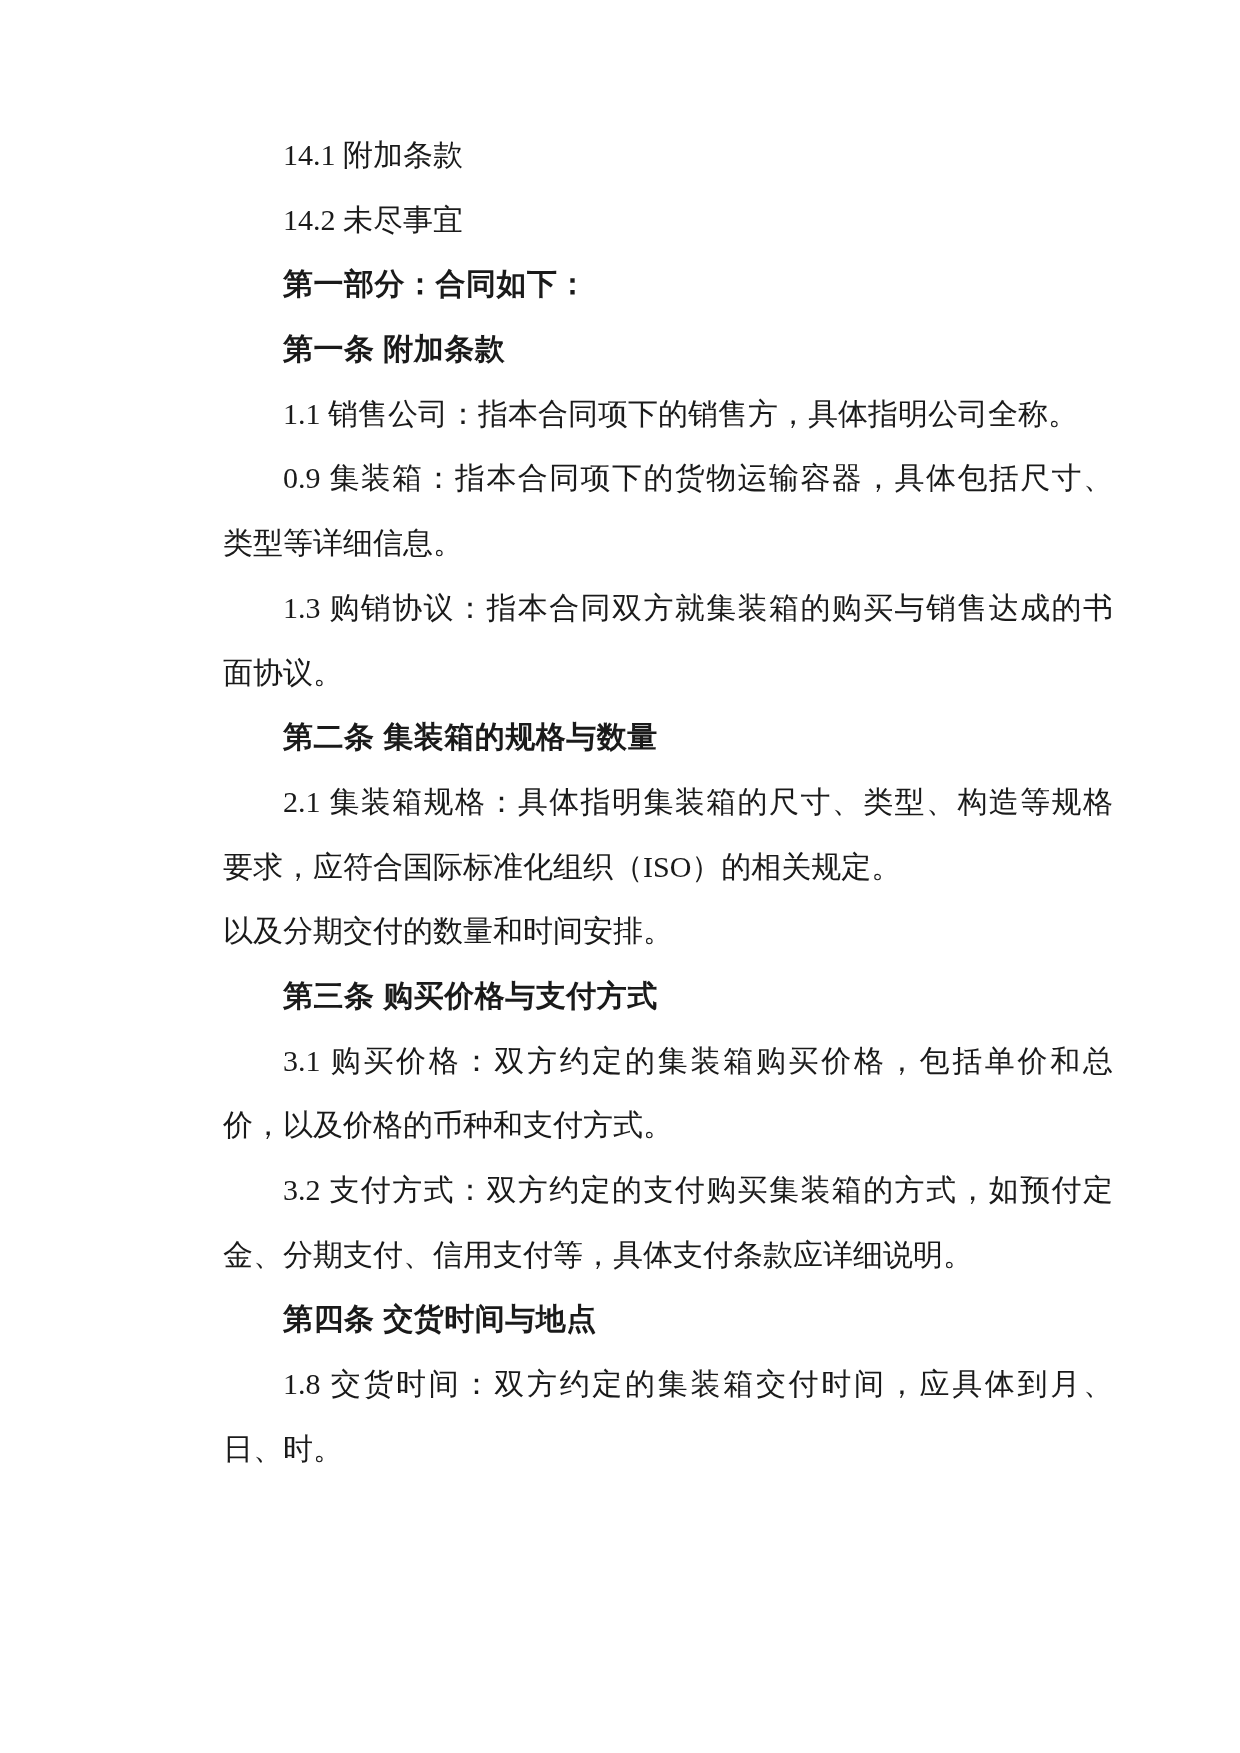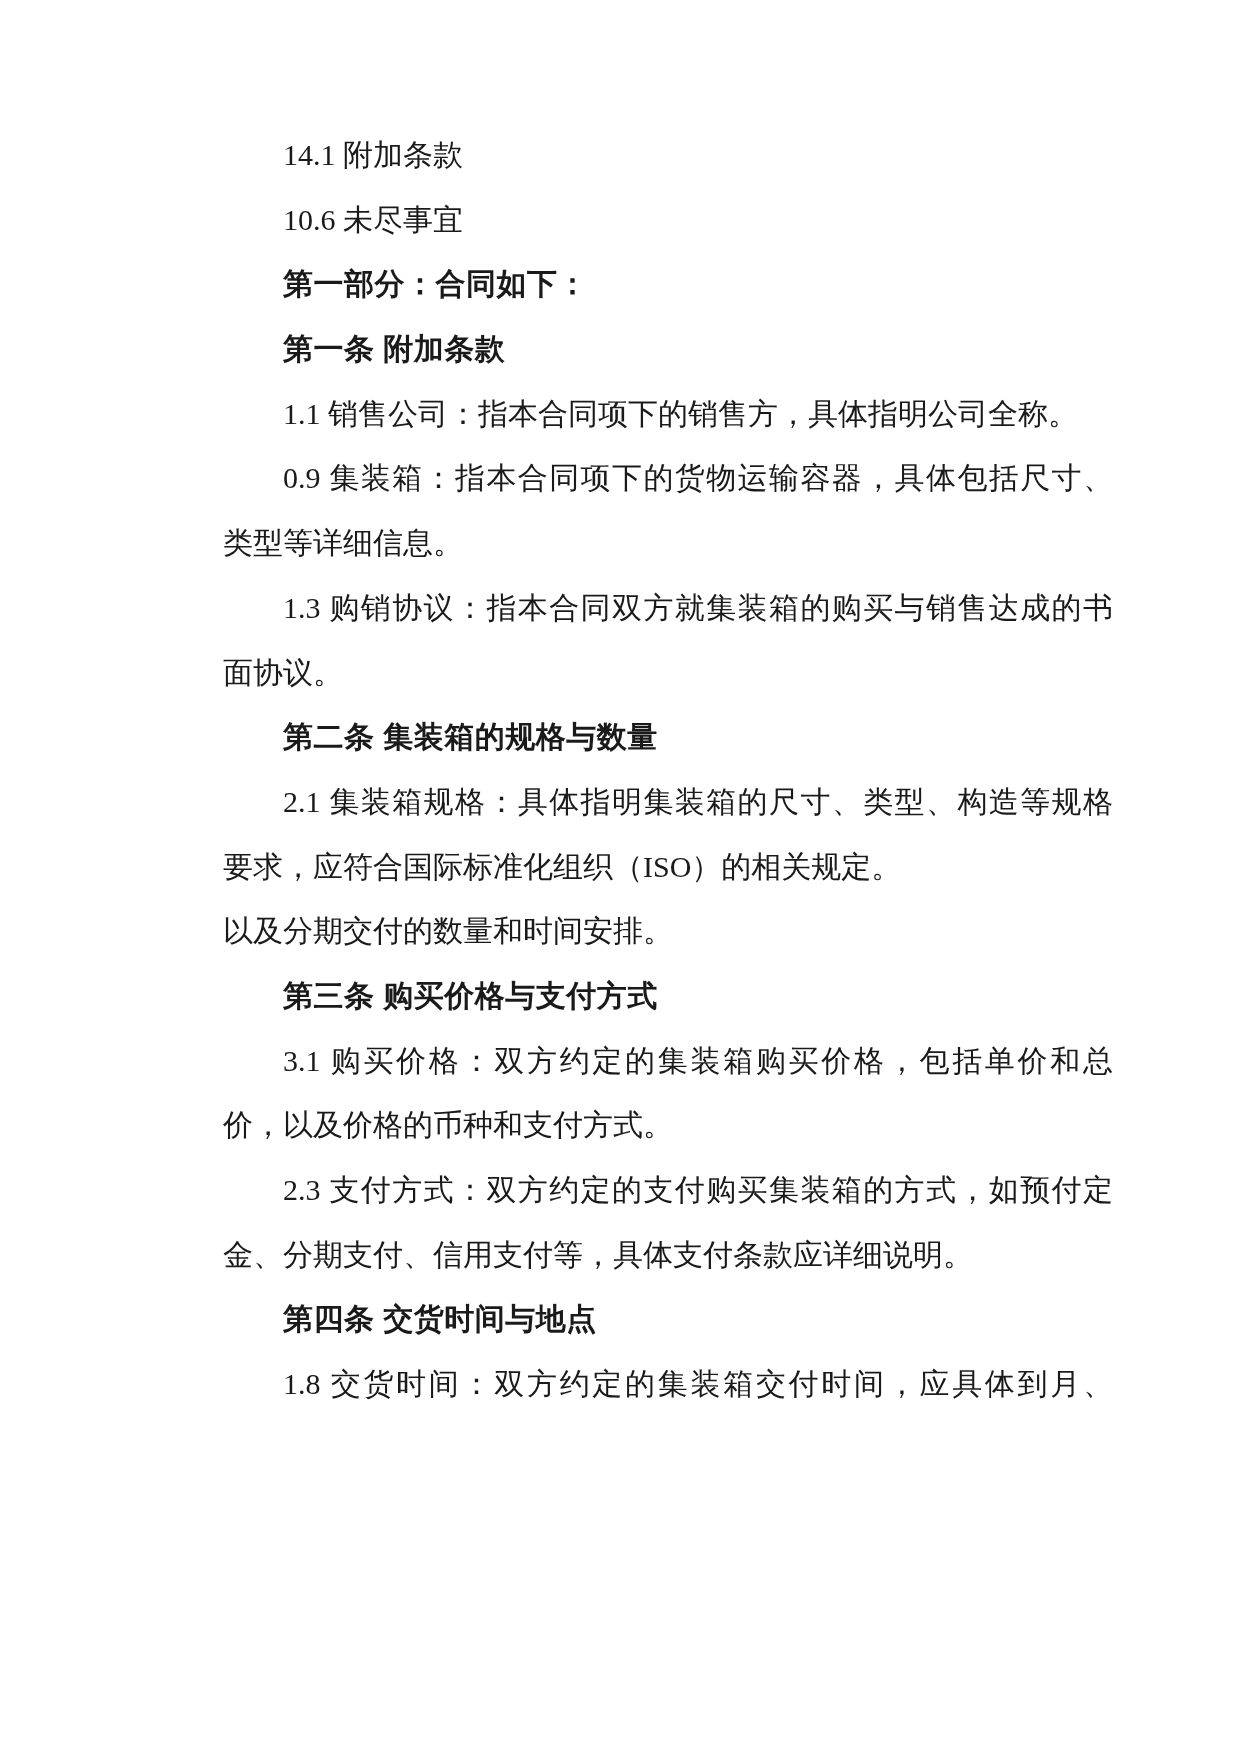--- a/index.html
+++ b/index.html
@@ -51,33 +51,34 @@
     font-weight: 700;
     letter-spacing: 0.5px;
   }
 </style>
 </head>
 <body style="background: rgb(255, 255, 255);">
 
 <div class="page">
   <div class="text-block" id="lines-container" style="color: rgb(26, 26, 26);">
       <div class="line indent">14.1 附加条款</div>
-      <div class="line indent">10.6 未尽事宜</div>
+      <div class="line indent">14.2 未尽事宜</div>
       <div class="line bold indent">第一部分：合同如下：</div>
       <div class="line bold indent">第一条 附加条款</div>
       <div class="line indent">1.1 销售公司：指本合同项下的销售方，具体指明公司全称。</div>
       <div class="line indent full">0.9 集装箱：指本合同项下的货物运输容器，具体包括尺寸、</div>
       <div class="line">类型等详细信息。</div>
       <div class="line indent full">1.3 购销协议：指本合同双方就集装箱的购买与销售达成的书</div>
       <div class="line">面协议。</div>
       <div class="line bold indent">第二条 集装箱的规格与数量</div>
       <div class="line indent full">2.1 集装箱规格：具体指明集装箱的尺寸、类型、构造等规格</div>
       <div class="line">要求，应符合国际标准化组织（ISO）的相关规定。</div>
       <div class="line">以及分期交付的数量和时间安排。</div>
       <div class="line bold indent">第三条 购买价格与支付方式</div>
       <div class="line indent full">3.1 购买价格：双方约定的集装箱购买价格，包括单价和总</div>
       <div class="line">价，以及价格的币种和支付方式。</div>
-      <div class="line indent full">2.3 支付方式：双方约定的支付购买集装箱的方式，如预付定</div>
+      <div class="line indent full">3.2 支付方式：双方约定的支付购买集装箱的方式，如预付定</div>
       <div class="line">金、分期支付、信用支付等，具体支付条款应详细说明。</div>
       <div class="line bold indent">第四条 交货时间与地点</div>
       <div class="line indent full">1.8 交货时间：双方约定的集装箱交付时间，应具体到月、</div>
+      <div class="line">日、时。</div>
     </div>
 </div>
 
 </body></html>

